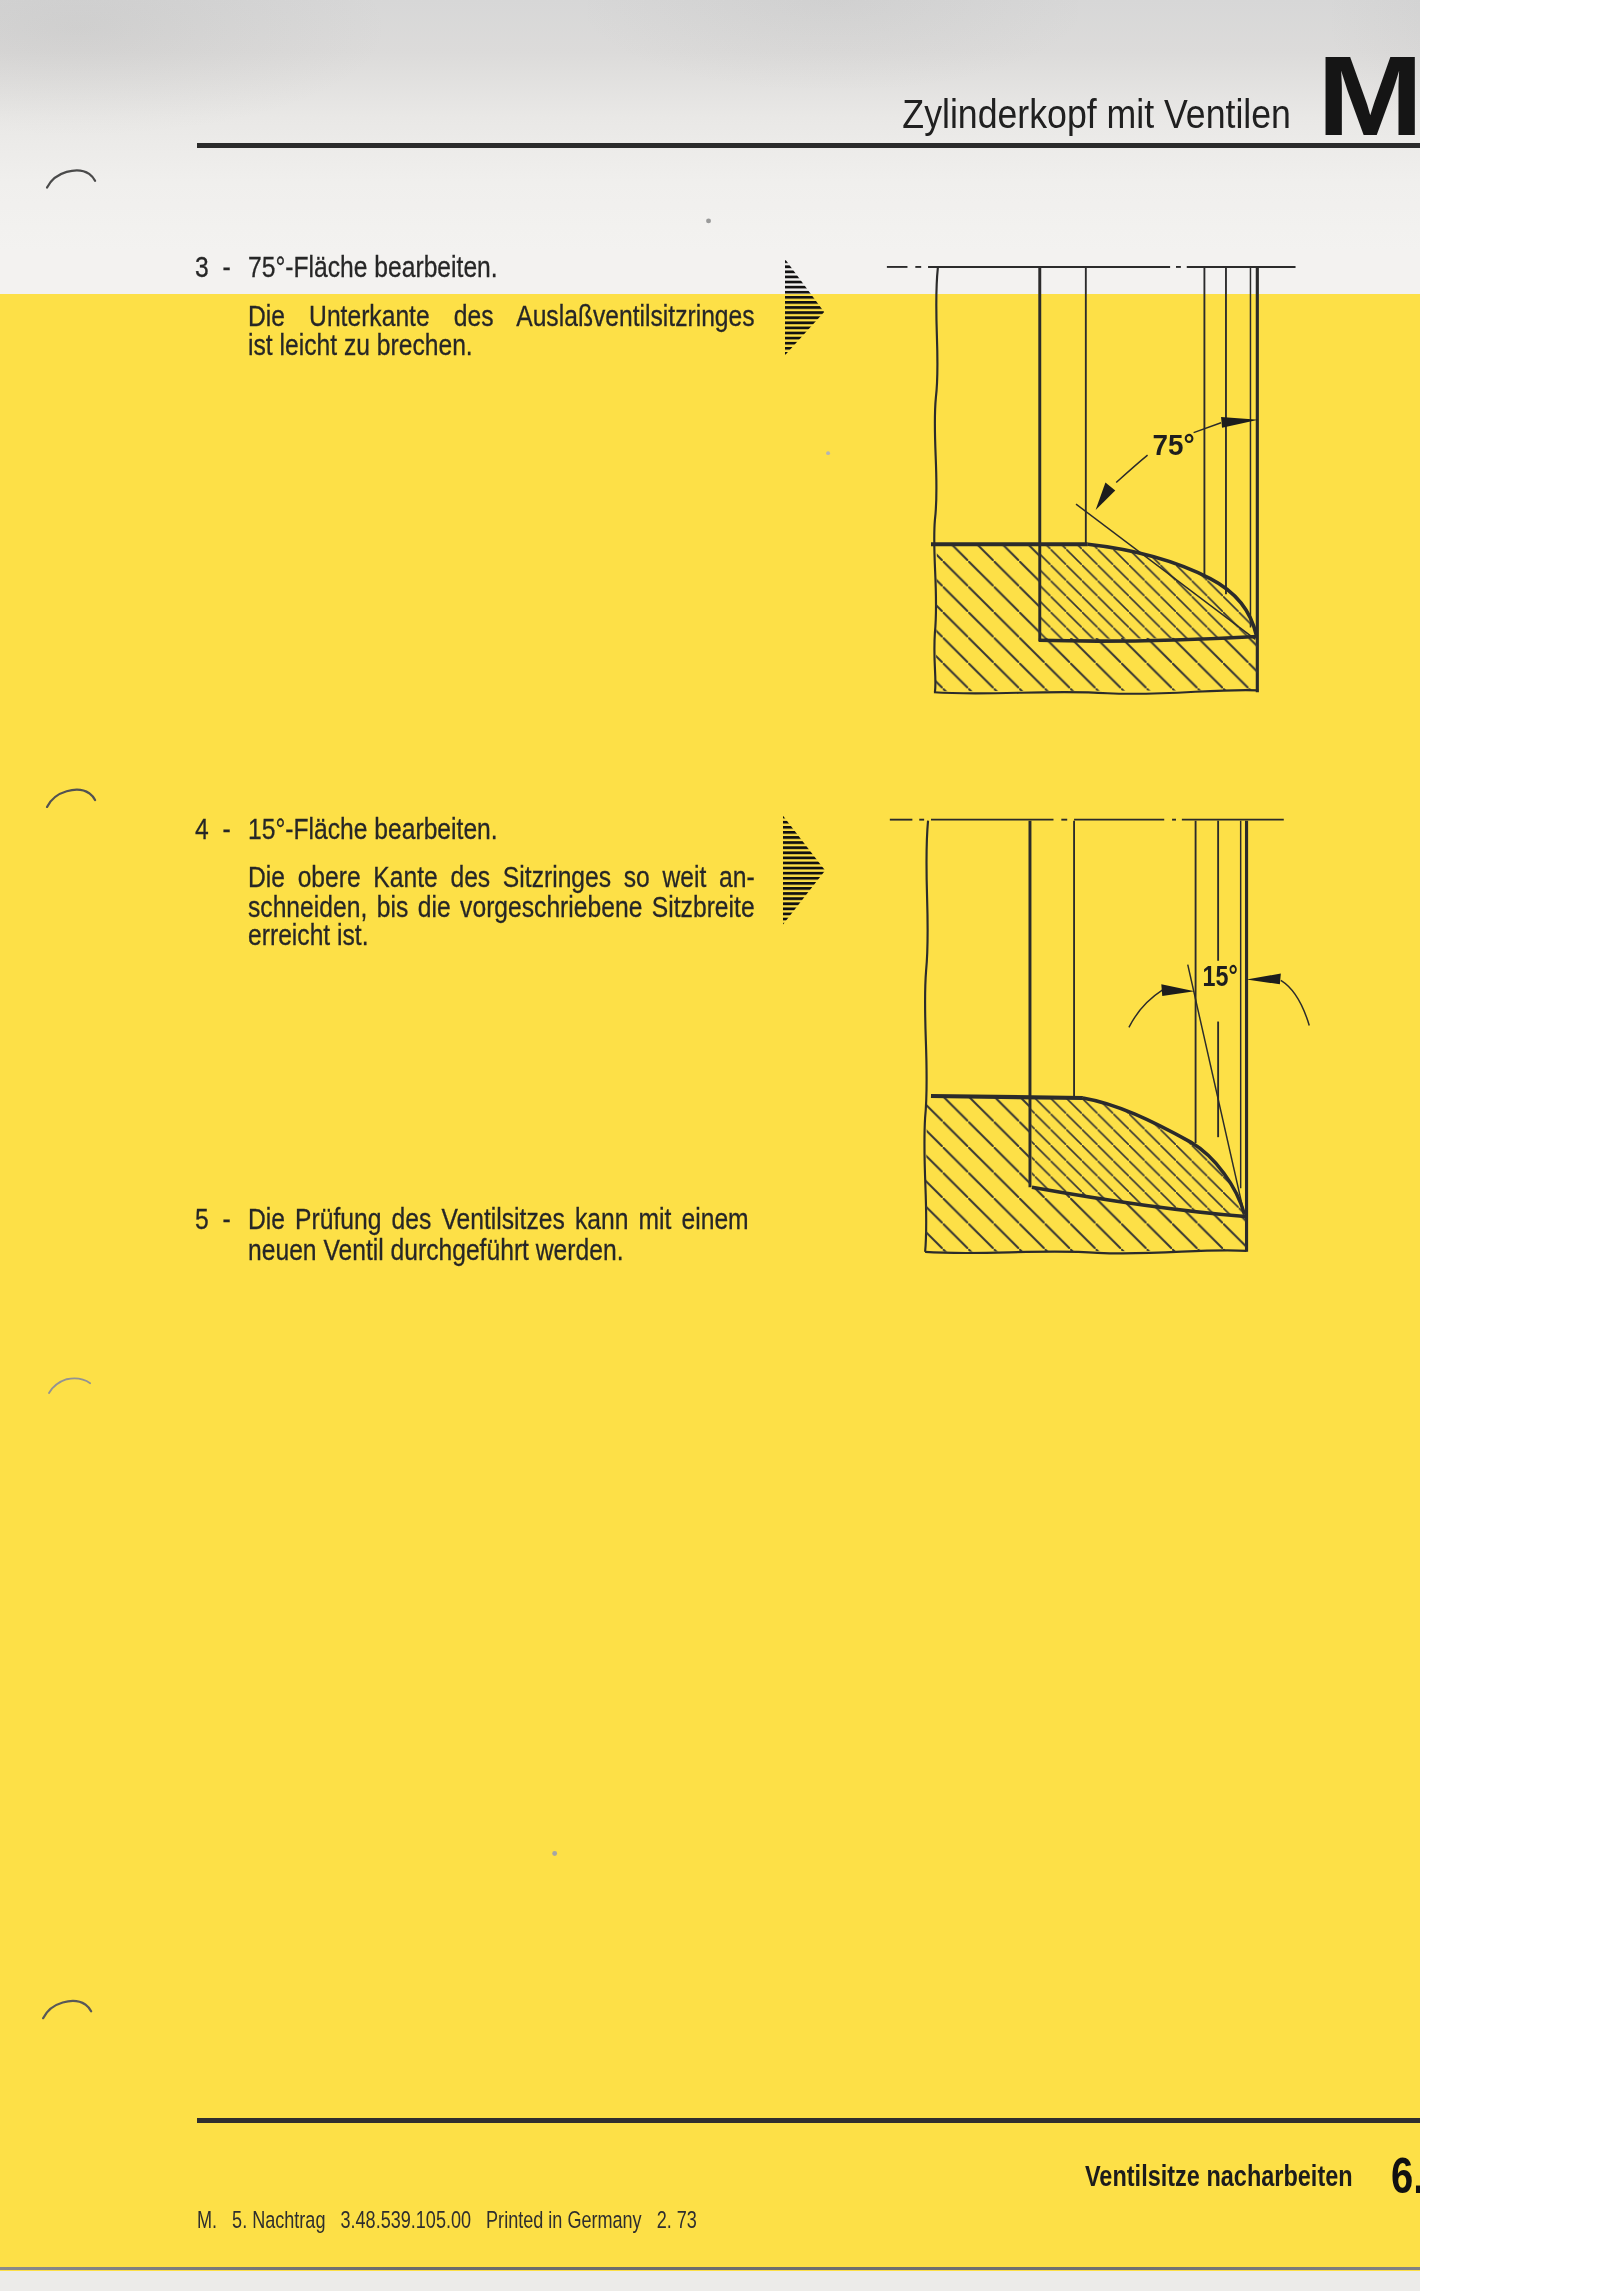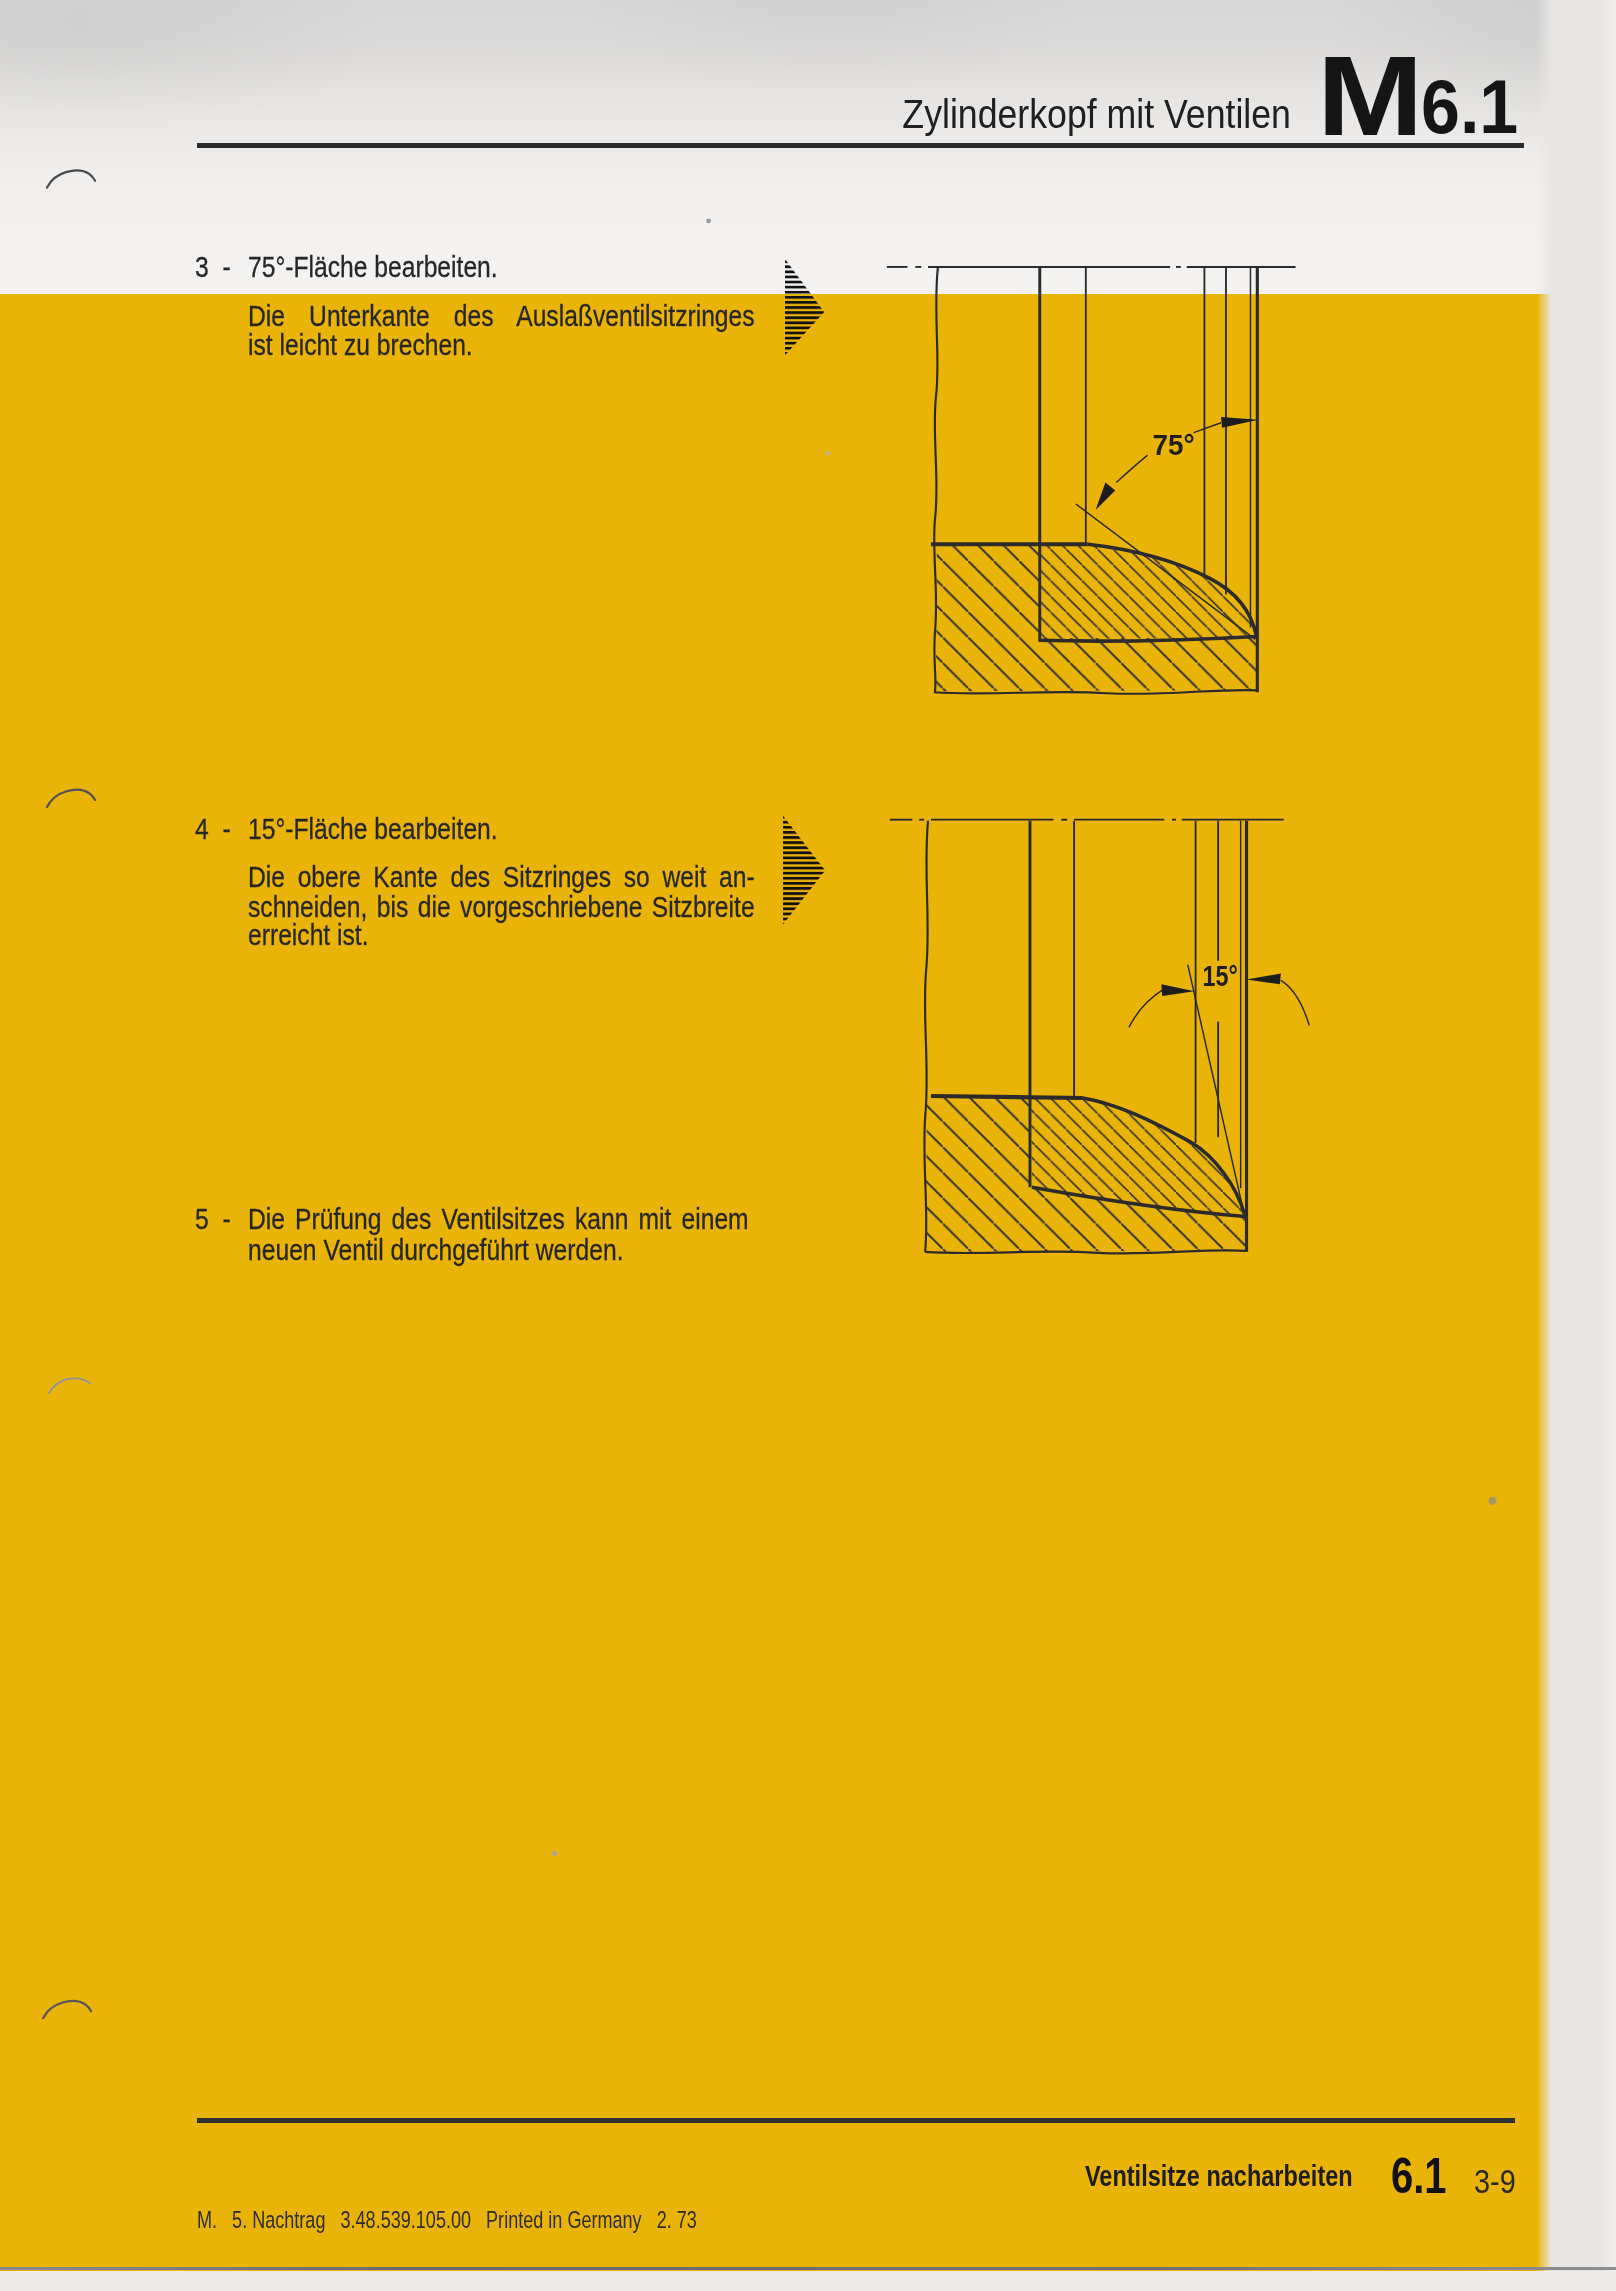--- a/index.html
+++ b/index.html
@@ -1,17 +1,17 @@
 <!DOCTYPE html>
 <html><head>
 <meta charset="utf-8">
 <style>
   html,body{margin:0;padding:0}
-  #page{position:relative;width:1616px;height:2292px;overflow:hidden;
-    background:#eab308;
+  #page{position:relative;width:1420px;height:2292px;overflow:hidden;
+    background:#fde047;
     font-family:"Liberation Sans",sans-serif;color:#262626}
   .t{position:absolute;white-space:pre;transform-origin:0 0}
   .jl{position:absolute;white-space:normal;text-align:justify;text-align-last:justify;transform-origin:0 0}
   .lay{position:absolute}
   .b30{font-size:29px;line-height:29px;-webkit-text-stroke:0.3px #2a2a2a}
 </style>
 </head>
 <body>
 <div id="page">
 

